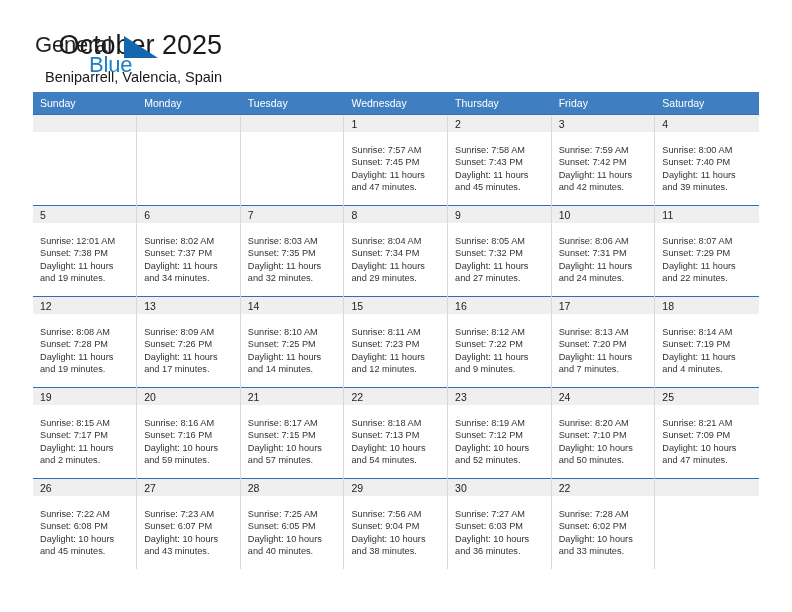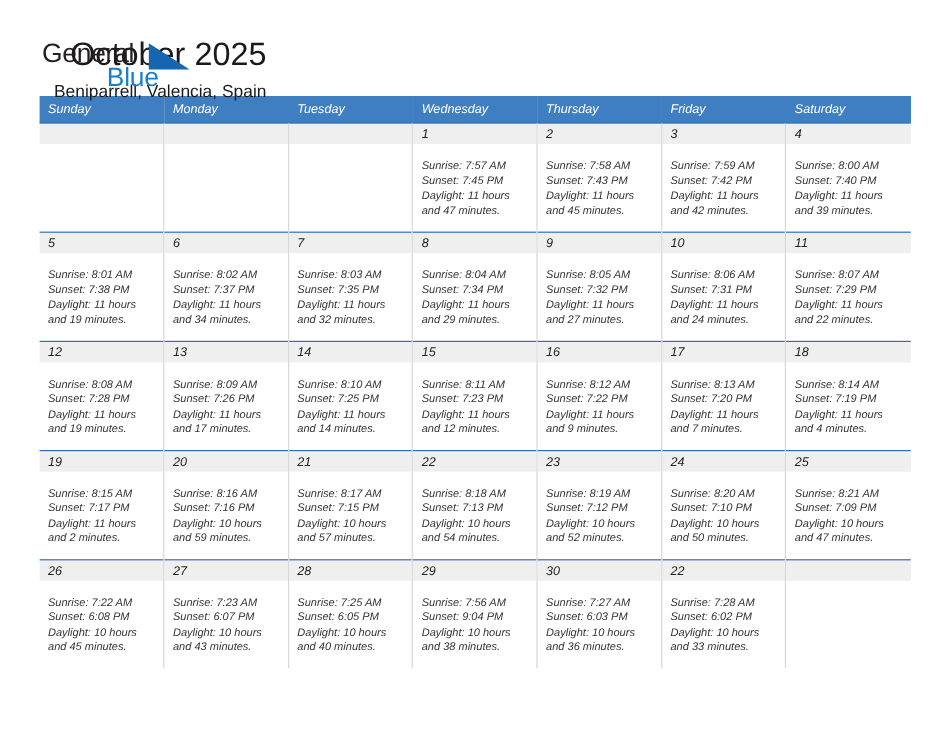--- a/index.html
+++ b/index.html
@@ -79,22 +79,21 @@
     line-height: 22px;
     margin: 6px 0 0 12px;
     font-weight: normal;
   }
 
   
   .calendar {
     width: 726px;
     border-collapse: collapse;
     table-layout: fixed;
-    margin-top: 8px;
-    font-style: italic;
+    margin-top: 20px;
   }
   .calendar th {
     background: #3f7fc1;
     color: #ffffff;
     font-size: 10.5px;
     font-weight: normal;
     text-align: left;
     padding: 5px 0 5px 7px;
     height: 20px;
     box-sizing: border-box;
@@ -203,21 +202,21 @@
               <div>Sunset: 7:40 PM</div>
               <div>Daylight: 11 hours</div>
               <div>and 39 minutes.</div>
             </div>
           </td>
         </tr>
         <tr class="week">
           <td>
             <div class="daynum">5</div>
             <div class="info">
-              <div>Sunrise: 8:01 AM</div>
+              <div>Sunrise: 12:01 AM</div>
               <div>Sunset: 7:38 PM</div>
               <div>Daylight: 11 hours</div>
               <div>and 19 minutes.</div>
             </div>
           </td>
           <td>
             <div class="daynum">6</div>
             <div class="info">
               <div>Sunrise: 8:02 AM</div>
               <div>Sunset: 7:37 PM</div>

